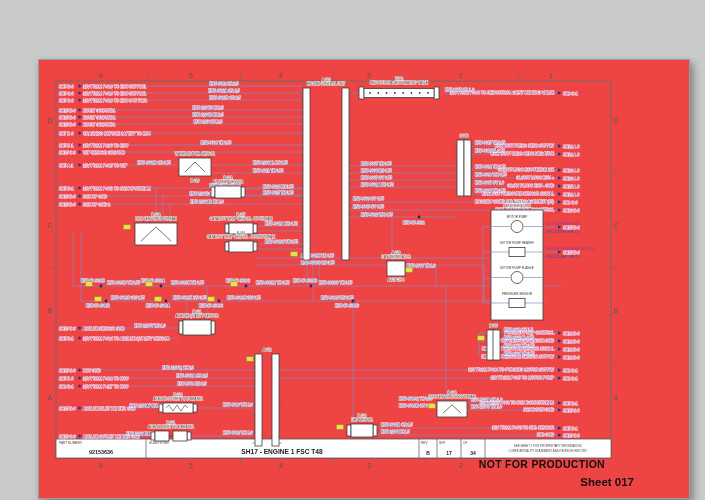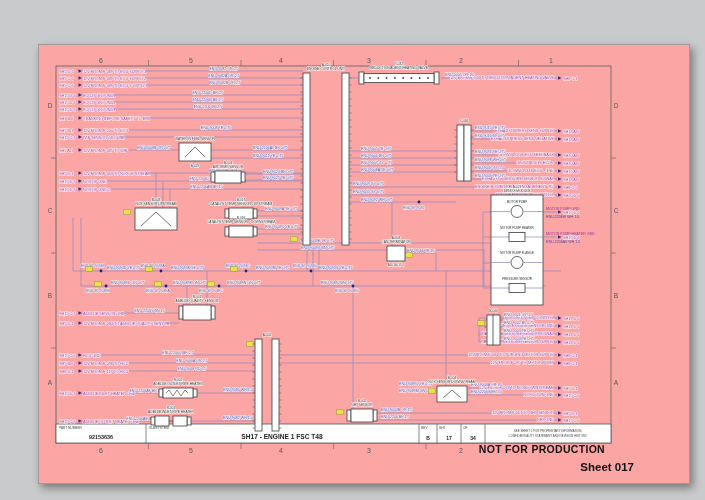--- a/index.html
+++ b/index.html
@@ -1,17 +1,17 @@
 <!DOCTYPE html>
 <html><head>
 <meta charset="utf-8">
 <style>
   html,body{margin:0;padding:0}
   body{width:705px;height:500px;background:#c9cacb;font-family:"Liberation Sans",sans-serif;overflow:hidden;position:relative}
-  .sheet{position:absolute;left:38px;top:44px;width:650px;height:438px;background:#fca5a5;border:1px solid #9b9b9b;box-shadow:3px 4px 8px rgba(0,0,0,.40)}
+  .sheet{position:absolute;left:38px;top:59px;width:650px;height:438px;background:#ef4444;border:1px solid #9b9b9b;box-shadow:3px 4px 8px rgba(0,0,0,.40)}
   svg{display:block}
   text{font-family:"Liberation Sans","DejaVu Sans",sans-serif}
 </style>
 </head>
 <body>
 
 <div class="sheet">
   <svg width="650" height="438" viewBox="38 42 650 438">
 
     <rect x="55" y="63" width="555" height="377" fill="none" stroke="#6b6b6b" stroke-width="0.9"></rect>

